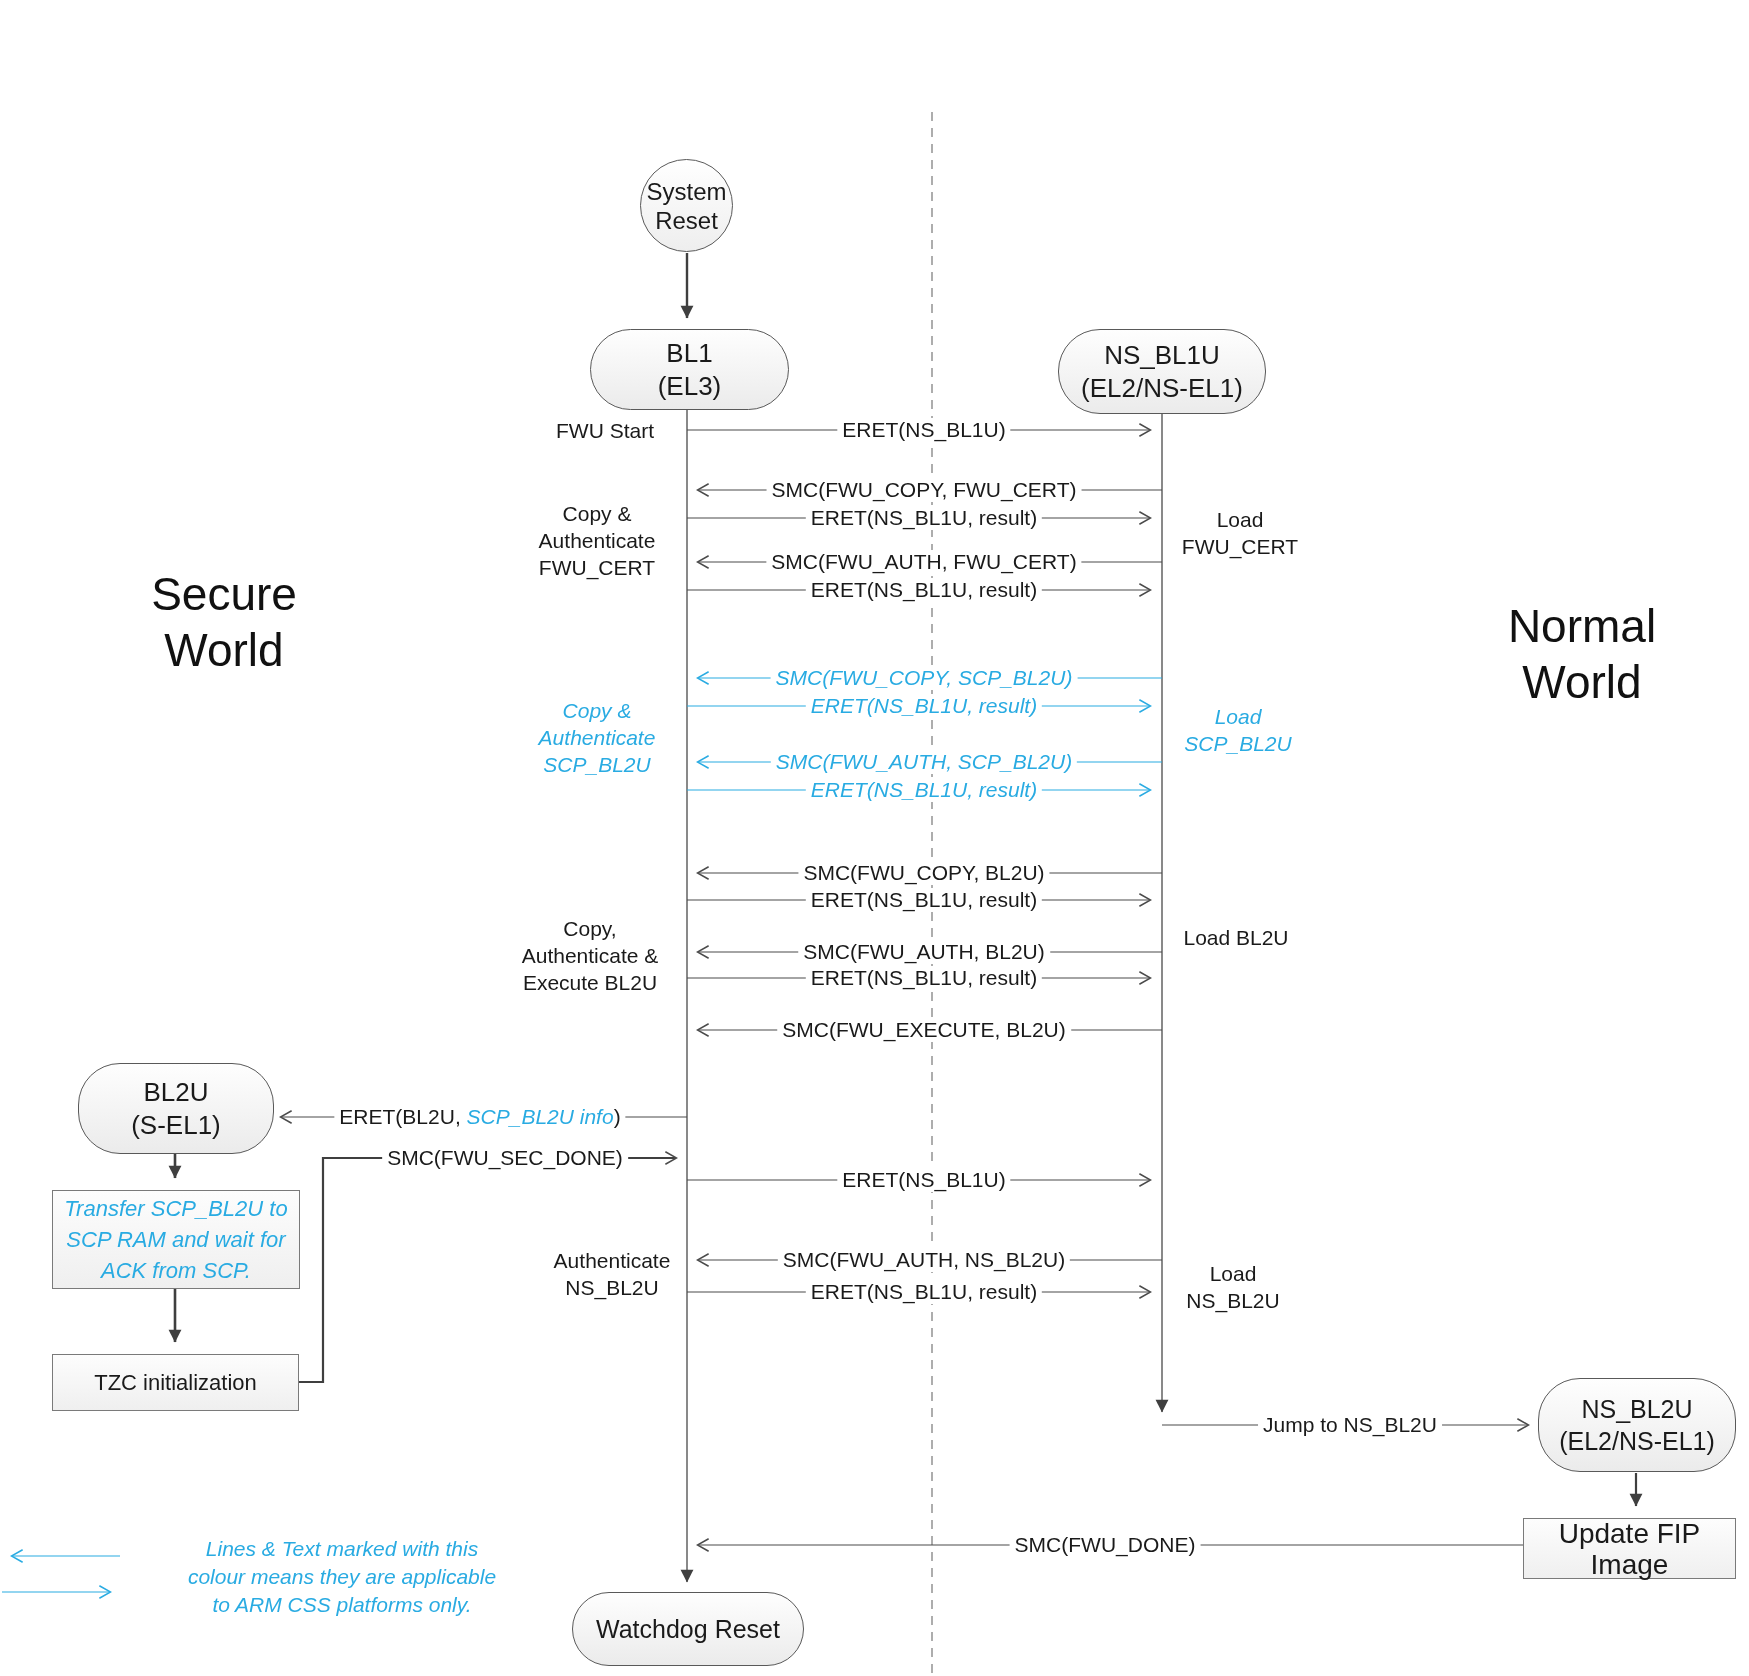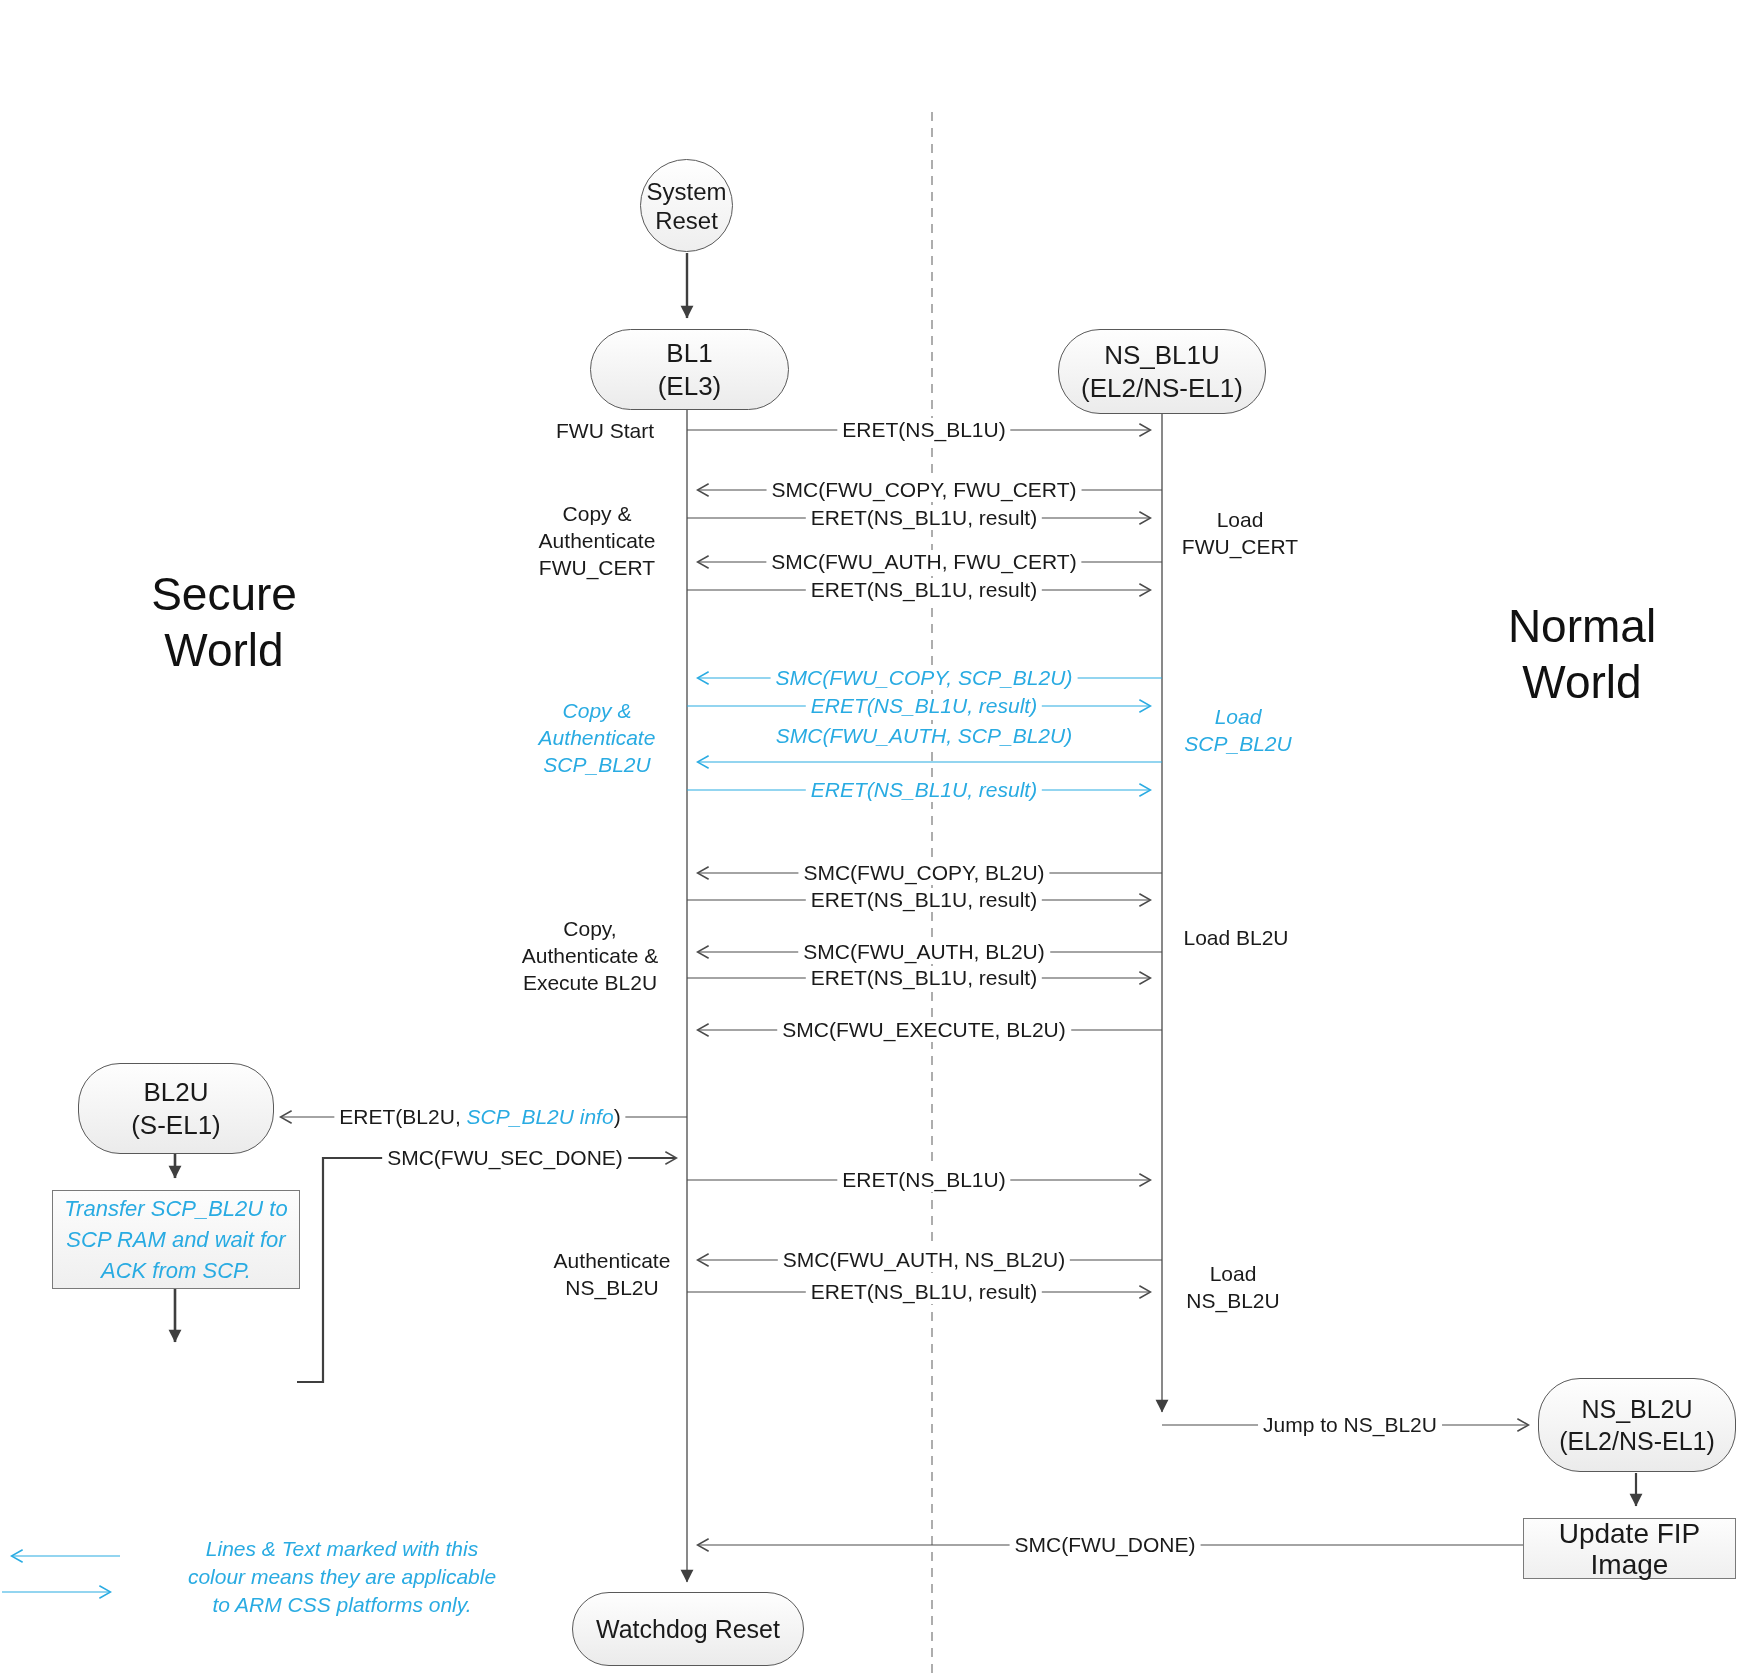--- a/index.html
+++ b/index.html
@@ -122,34 +122,35 @@
 Reset</div>
   <div class="stadium" style="left:590px;top:329px;width:197px;height:79px;">BL1
 (EL3)</div>
   <div class="stadium" style="left:1058px;top:329px;width:206px;height:83px;">NS_BL1U
 (EL2/NS-EL1)</div>
   <div class="stadium" style="left:78px;top:1063px;width:194px;height:89px;">BL2U
 (S-EL1)</div>
   <div class="rectbox blue" style="left:52px;top:1190px;width:246px;height:97px;">Transfer SCP_BL2U to
 SCP RAM and wait for
 ACK from SCP.</div>
+  <div class="rectbox" style="left:52px;top:1354px;width:245px;height:55px;">TZC initialization</div>
   <div class="stadium" style="left:1538px;top:1378px;width:196px;height:92px;font-size:25px;line-height:32px;">NS_BL2U
 (EL2/NS-EL1)</div>
   <div class="rectbox" style="left:1523px;top:1518px;width:211px;height:59px;font-size:28px;">Update FIP Image</div>
   <div class="stadium" style="left:572px;top:1592px;width:230px;height:72px;font-size:25px;">Watchdog Reset</div>
 
   <div class="msg" style="left:924px;top:430px;">ERET(NS_BL1U)</div>
   <div class="msg" style="left:924px;top:490px;">SMC(FWU_COPY, FWU_CERT)</div>
   <div class="msg" style="left:924px;top:518px;">ERET(NS_BL1U, result)</div>
   <div class="msg" style="left:924px;top:562px;">SMC(FWU_AUTH, FWU_CERT)</div>
   <div class="msg" style="left:924px;top:590px;">ERET(NS_BL1U, result)</div>
 
   <div class="msg blue" style="left:924px;top:678px;">SMC(FWU_COPY, SCP_BL2U)</div>
   <div class="msg blue" style="left:924px;top:706px;">ERET(NS_BL1U, result)</div>
-  <div class="msg blue" style="left:924px;top:736px;">SMC(FWU_AUTH, SCP_BL2U)</div>
+  <div class="msg blue" style="left:924px;top:762px;">SMC(FWU_AUTH, SCP_BL2U)</div>
   <div class="msg blue" style="left:924px;top:790px;">ERET(NS_BL1U, result)</div>
 
   <div class="msg" style="left:924px;top:873px;">SMC(FWU_COPY, BL2U)</div>
   <div class="msg" style="left:924px;top:900px;">ERET(NS_BL1U, result)</div>
   <div class="msg" style="left:924px;top:952px;">SMC(FWU_AUTH, BL2U)</div>
   <div class="msg" style="left:924px;top:978px;">ERET(NS_BL1U, result)</div>
   <div class="msg" style="left:924px;top:1030px;">SMC(FWU_EXECUTE, BL2U)</div>
 
   <div class="msg" style="left:480px;top:1117px;">
     <span>ERET(BL2U, </span><span class="blue">SCP_BL2U info</span><span>)</span>

